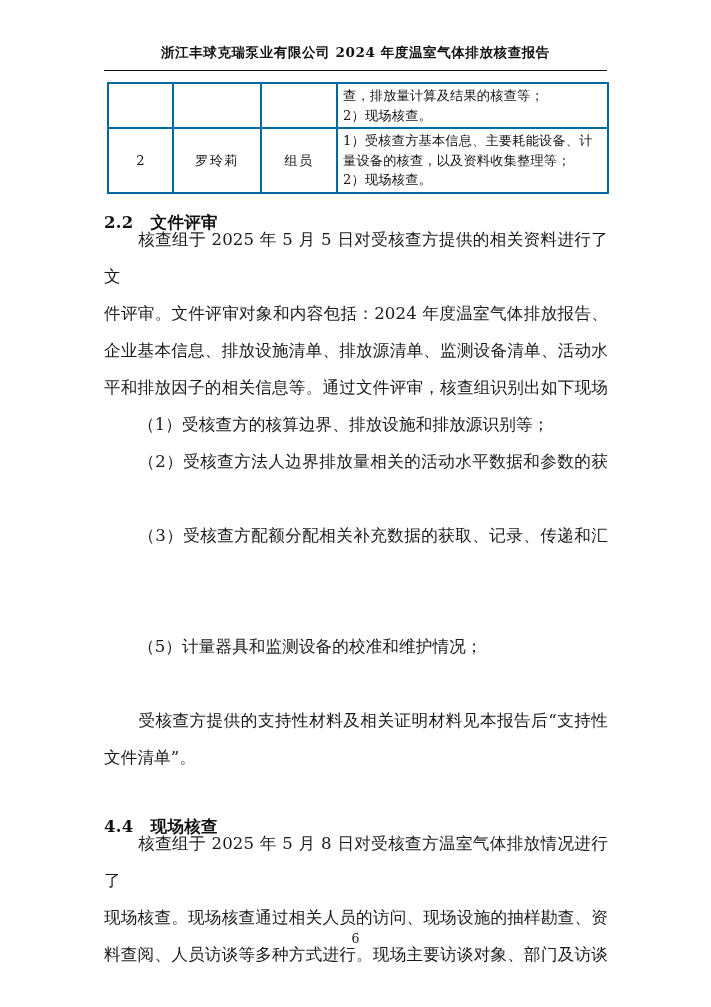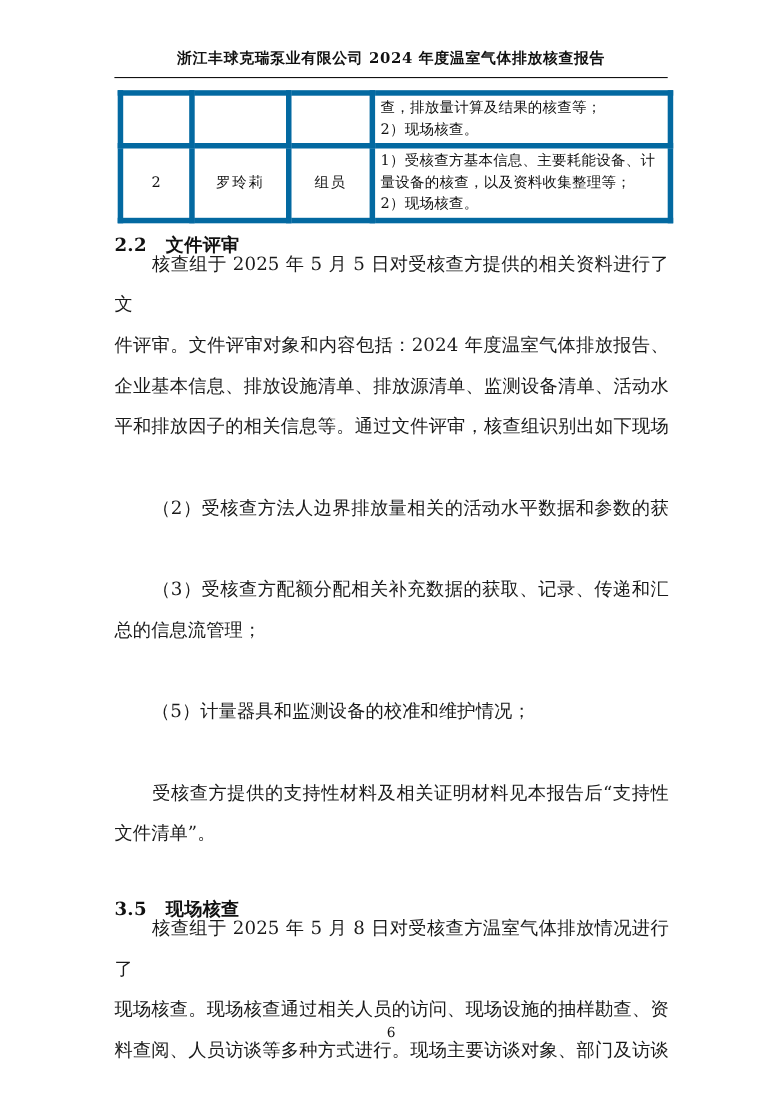--- a/index.html
+++ b/index.html
@@ -55,21 +55,21 @@
   }
   table.crew {
     border-collapse: collapse;
     width: 500px;
     table-layout: fixed;
     font-size: 13.2px;
     line-height: 1.48;
     color: #111;
   }
   table.crew td {
-    border: 5px solid #0369a1;
+    border: 2px solid #0369a1;
     padding: 2px 5px;
     vertical-align: middle;
     margin-top: 36px;
   }
   td.c-no   { width: 65px;  text-align: center; }
   td.c-name { width: 88px;  text-align: center; letter-spacing: 1.5px; }
   td.c-role { width: 76px;  text-align: center; letter-spacing: 1.5px; }
   td.c-duty { width: 271px; text-align: left; letter-spacing: 0.2px; }
   td.c-duty .dline { display: block; white-space: nowrap; }
   .row-cont td { height: 44px; }
@@ -161,43 +161,45 @@
     <span class="num">2.2</span><span>文件评审</span>
   </div>
 
   <div class="para" style="top:221px;">
     <span class="ln j"><span class="ind2"></span><span>核查组于 2025 年 5 月 5 日对受核查方提供的相关资料进行了文</span></span>
     <span class="ln j">件评审。文件评审对象和内容包括：2024 年度温室气体排放报告、</span>
     <span class="ln j">企业基本信息、排放设施清单、排放源清单、监测设备清单、活动水</span>
     <span class="ln j">平和排放因子的相关信息等。通过文件评审，核查组识别出如下现场</span>
   </div>
 
+  <div class="para" style="top:406px;">
+    <span class="ln"><span class="ind2"></span><span>（1）受核查方的核算边界、排放设施和排放源识别等；</span></span>
+  </div>
 
   <div class="para" style="top:443px;">
     <span class="ln j"><span class="ind2"></span><span>（2）受核查方法人边界排放量相关的活动水平数据和参数的获</span></span>
   </div>
 
   <div class="para" style="top:517px;">
     <span class="ln j"><span class="ind2"></span><span>（3）受核查方配额分配相关补充数据的获取、记录、传递和汇</span></span>
-    <span class="ln">总的信息流管理；</span>
   </div>
 
 
   <div class="para" style="top:628px;">
     <span class="ln"><span class="ind2"></span><span>（5）计量器具和监测设备的校准和维护情况；</span></span>
   </div>
 
 
   <div class="para" style="top:702px;">
     <span class="ln j"><span class="ind2"></span><span>受核查方提供的支持性材料及相关证明材料见本报告后“支持性</span></span>
     <span class="ln">文件清单”。</span>
   </div>
 
   <div class="h2" style="top:788px;">
-    <span class="num">3.5</span><span>现场核查</span>
+    <span class="num">4.4</span><span>现场核查</span>
   </div>
 
   <div class="para" style="top:825px;">
     <span class="ln j"><span class="ind2"></span><span>核查组于 2025 年 5 月 8 日对受核查方温室气体排放情况进行了</span></span>
     <span class="ln j">现场核查。现场核查通过相关人员的访问、现场设施的抽样勘查、资</span>
     <span class="ln j">料查阅、人员访谈等多种方式进行。现场主要访谈对象、部门及访谈</span>
   </div>
 
   <div class="pageno">6</div>
 

